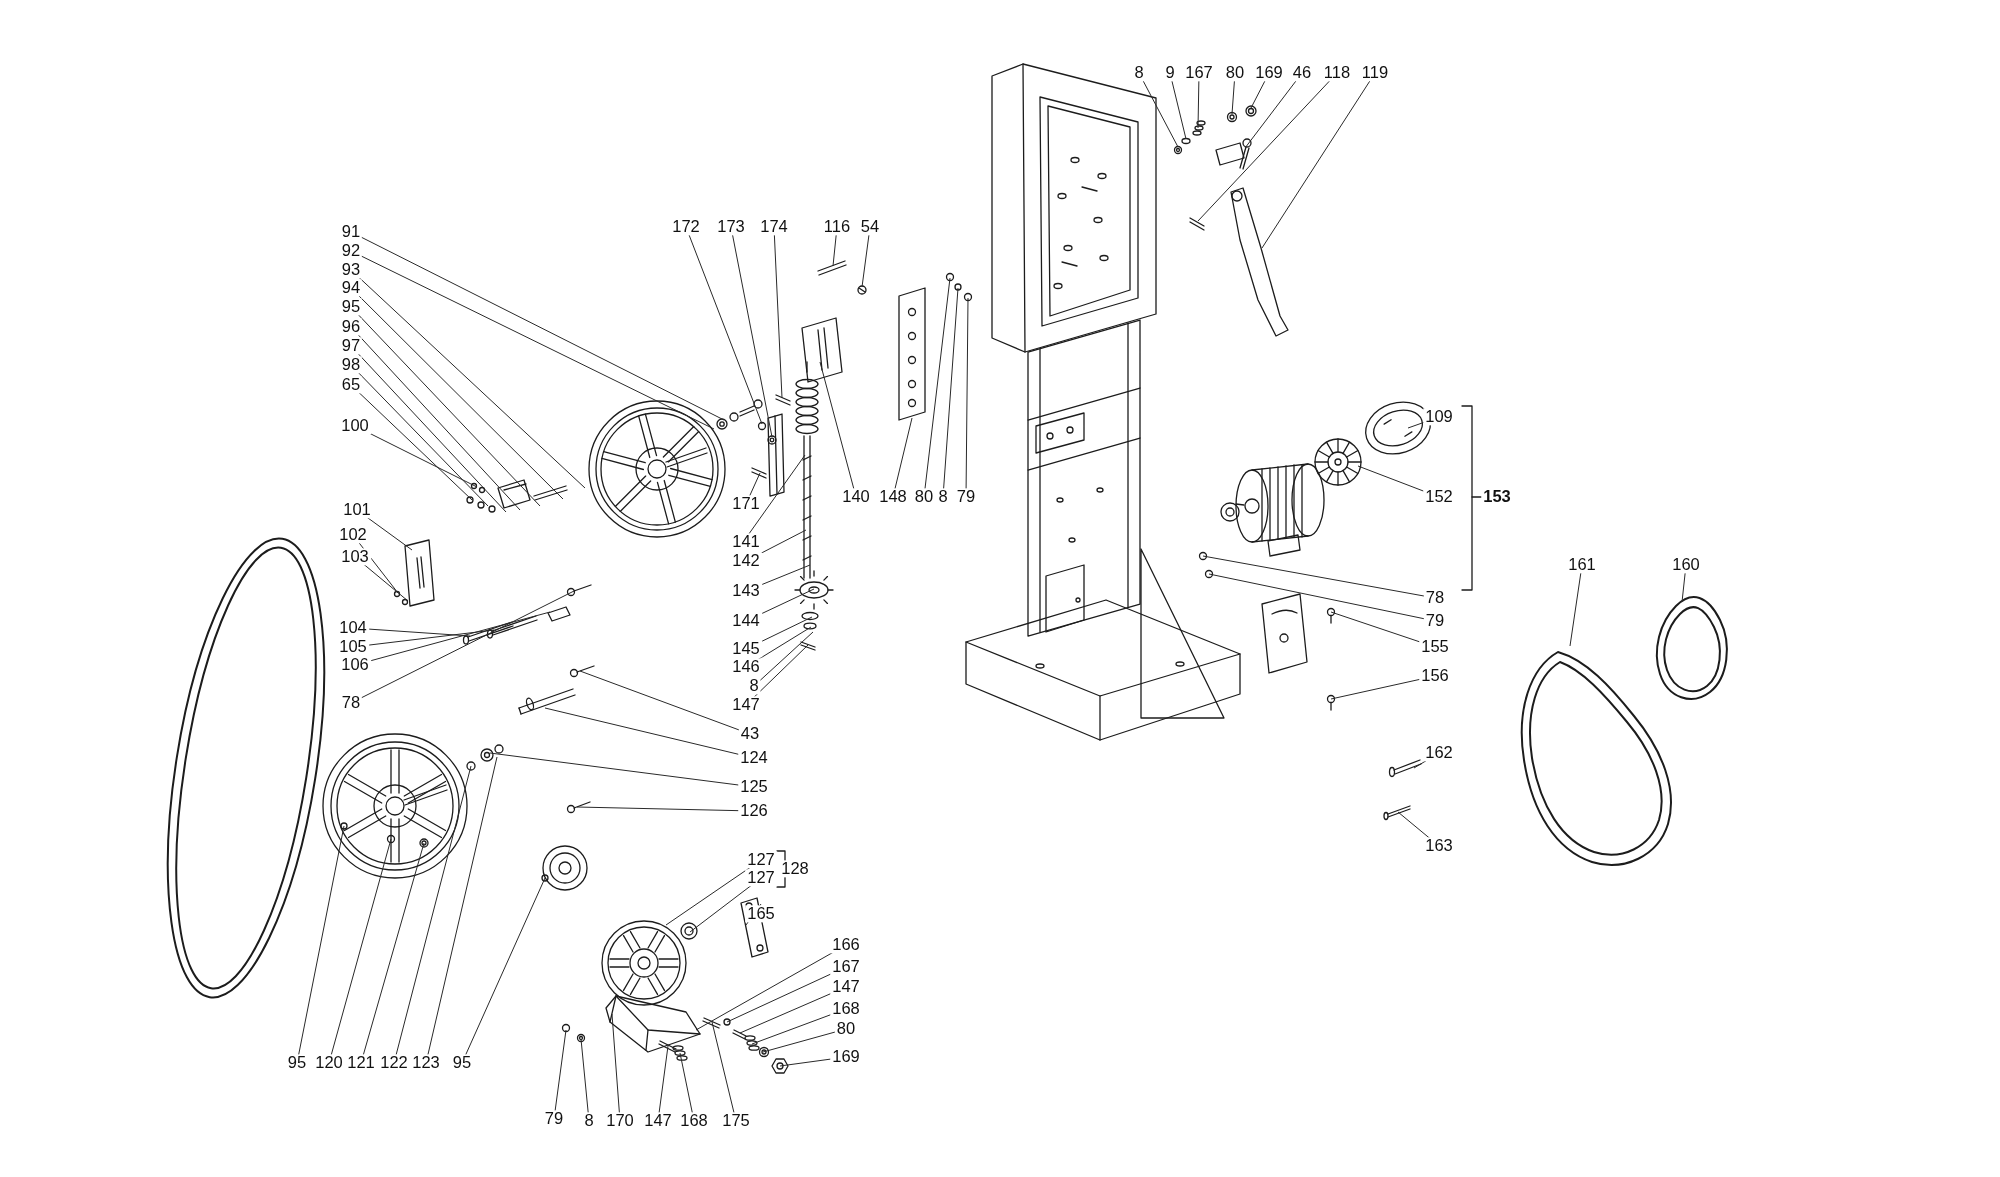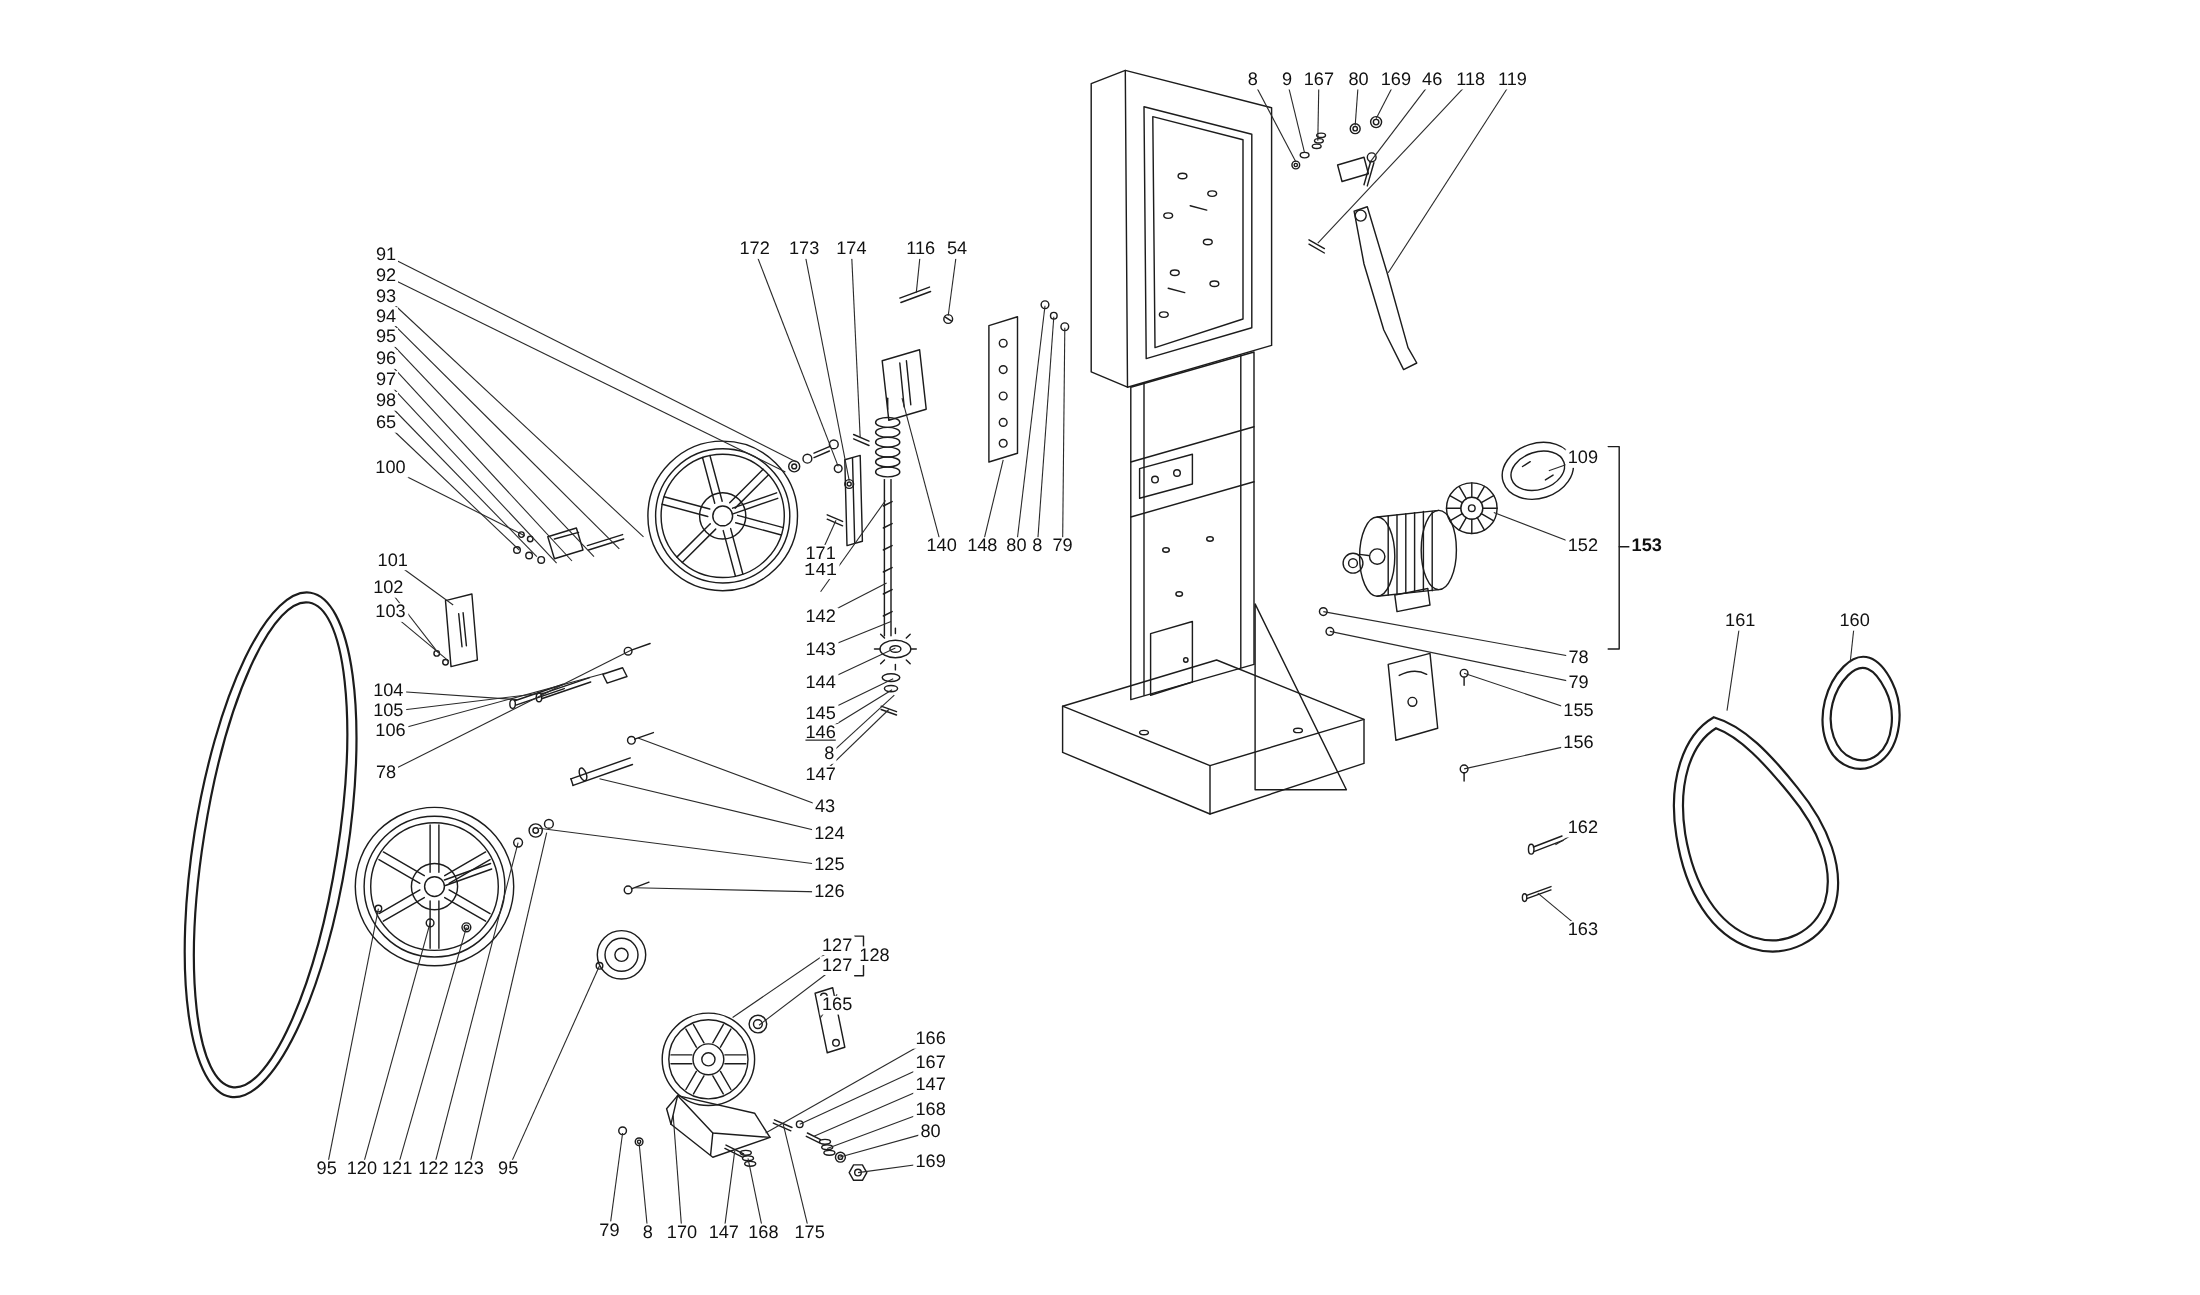--- a/index.html
+++ b/index.html
@@ -598,26 +598,26 @@
       <span class="part-label" style="left: 353px; top: 628px;">104</span>
       <span class="part-label" style="left: 353px; top: 647px;">105</span>
       <span class="part-label" style="left: 355px; top: 665px;">106</span>
       <span class="part-label" style="left: 351px; top: 703px;">78</span>
       <span class="part-label" style="left: 746px; top: 504px;">171</span>
       <span class="part-label" style="left: 856px; top: 497px;">140</span>
       <span class="part-label" style="left: 893px; top: 497px;">148</span>
       <span class="part-label" style="left: 924px; top: 497px;">80</span>
       <span class="part-label" style="left: 943px; top: 497px;">8</span>
       <span class="part-label" style="left: 966px; top: 497px;">79</span>
-      <span class="part-label" style="left: 746px; top: 518px; font-family: Liberation Mono, monospace;">141</span>
+      <span class="part-label" style="left: 746px; top: 542px;">141</span>
       <span class="part-label" style="left: 746px; top: 561px;">142</span>
       <span class="part-label" style="left: 746px; top: 591px;">143</span>
       <span class="part-label" style="left: 746px; top: 621px;">144</span>
       <span class="part-label" style="left: 746px; top: 649px;">145</span>
-      <span class="part-label" style="left: 746px; top: 667px; text-decoration: underline;">146</span>
+      <span class="part-label" style="left: 746px; top: 667px;">146</span>
       <span class="part-label" style="left: 754px; top: 686px;">8</span>
       <span class="part-label" style="left: 746px; top: 705px;">147</span>
       <span class="part-label" style="left: 750px; top: 734px;">43</span>
       <span class="part-label" style="left: 754px; top: 758px;">124</span>
       <span class="part-label" style="left: 754px; top: 787px;">125</span>
       <span class="part-label" style="left: 754px; top: 811px;">126</span>
       <span class="part-label" style="left: 761px; top: 860px;">127</span>
       <span class="part-label" style="left: 761px; top: 878px;">127</span>
       <span class="part-label" style="left: 795px; top: 869px;">128</span>
       <span class="part-label" style="left: 761px; top: 880px; margin-top: 34px;">165</span>

